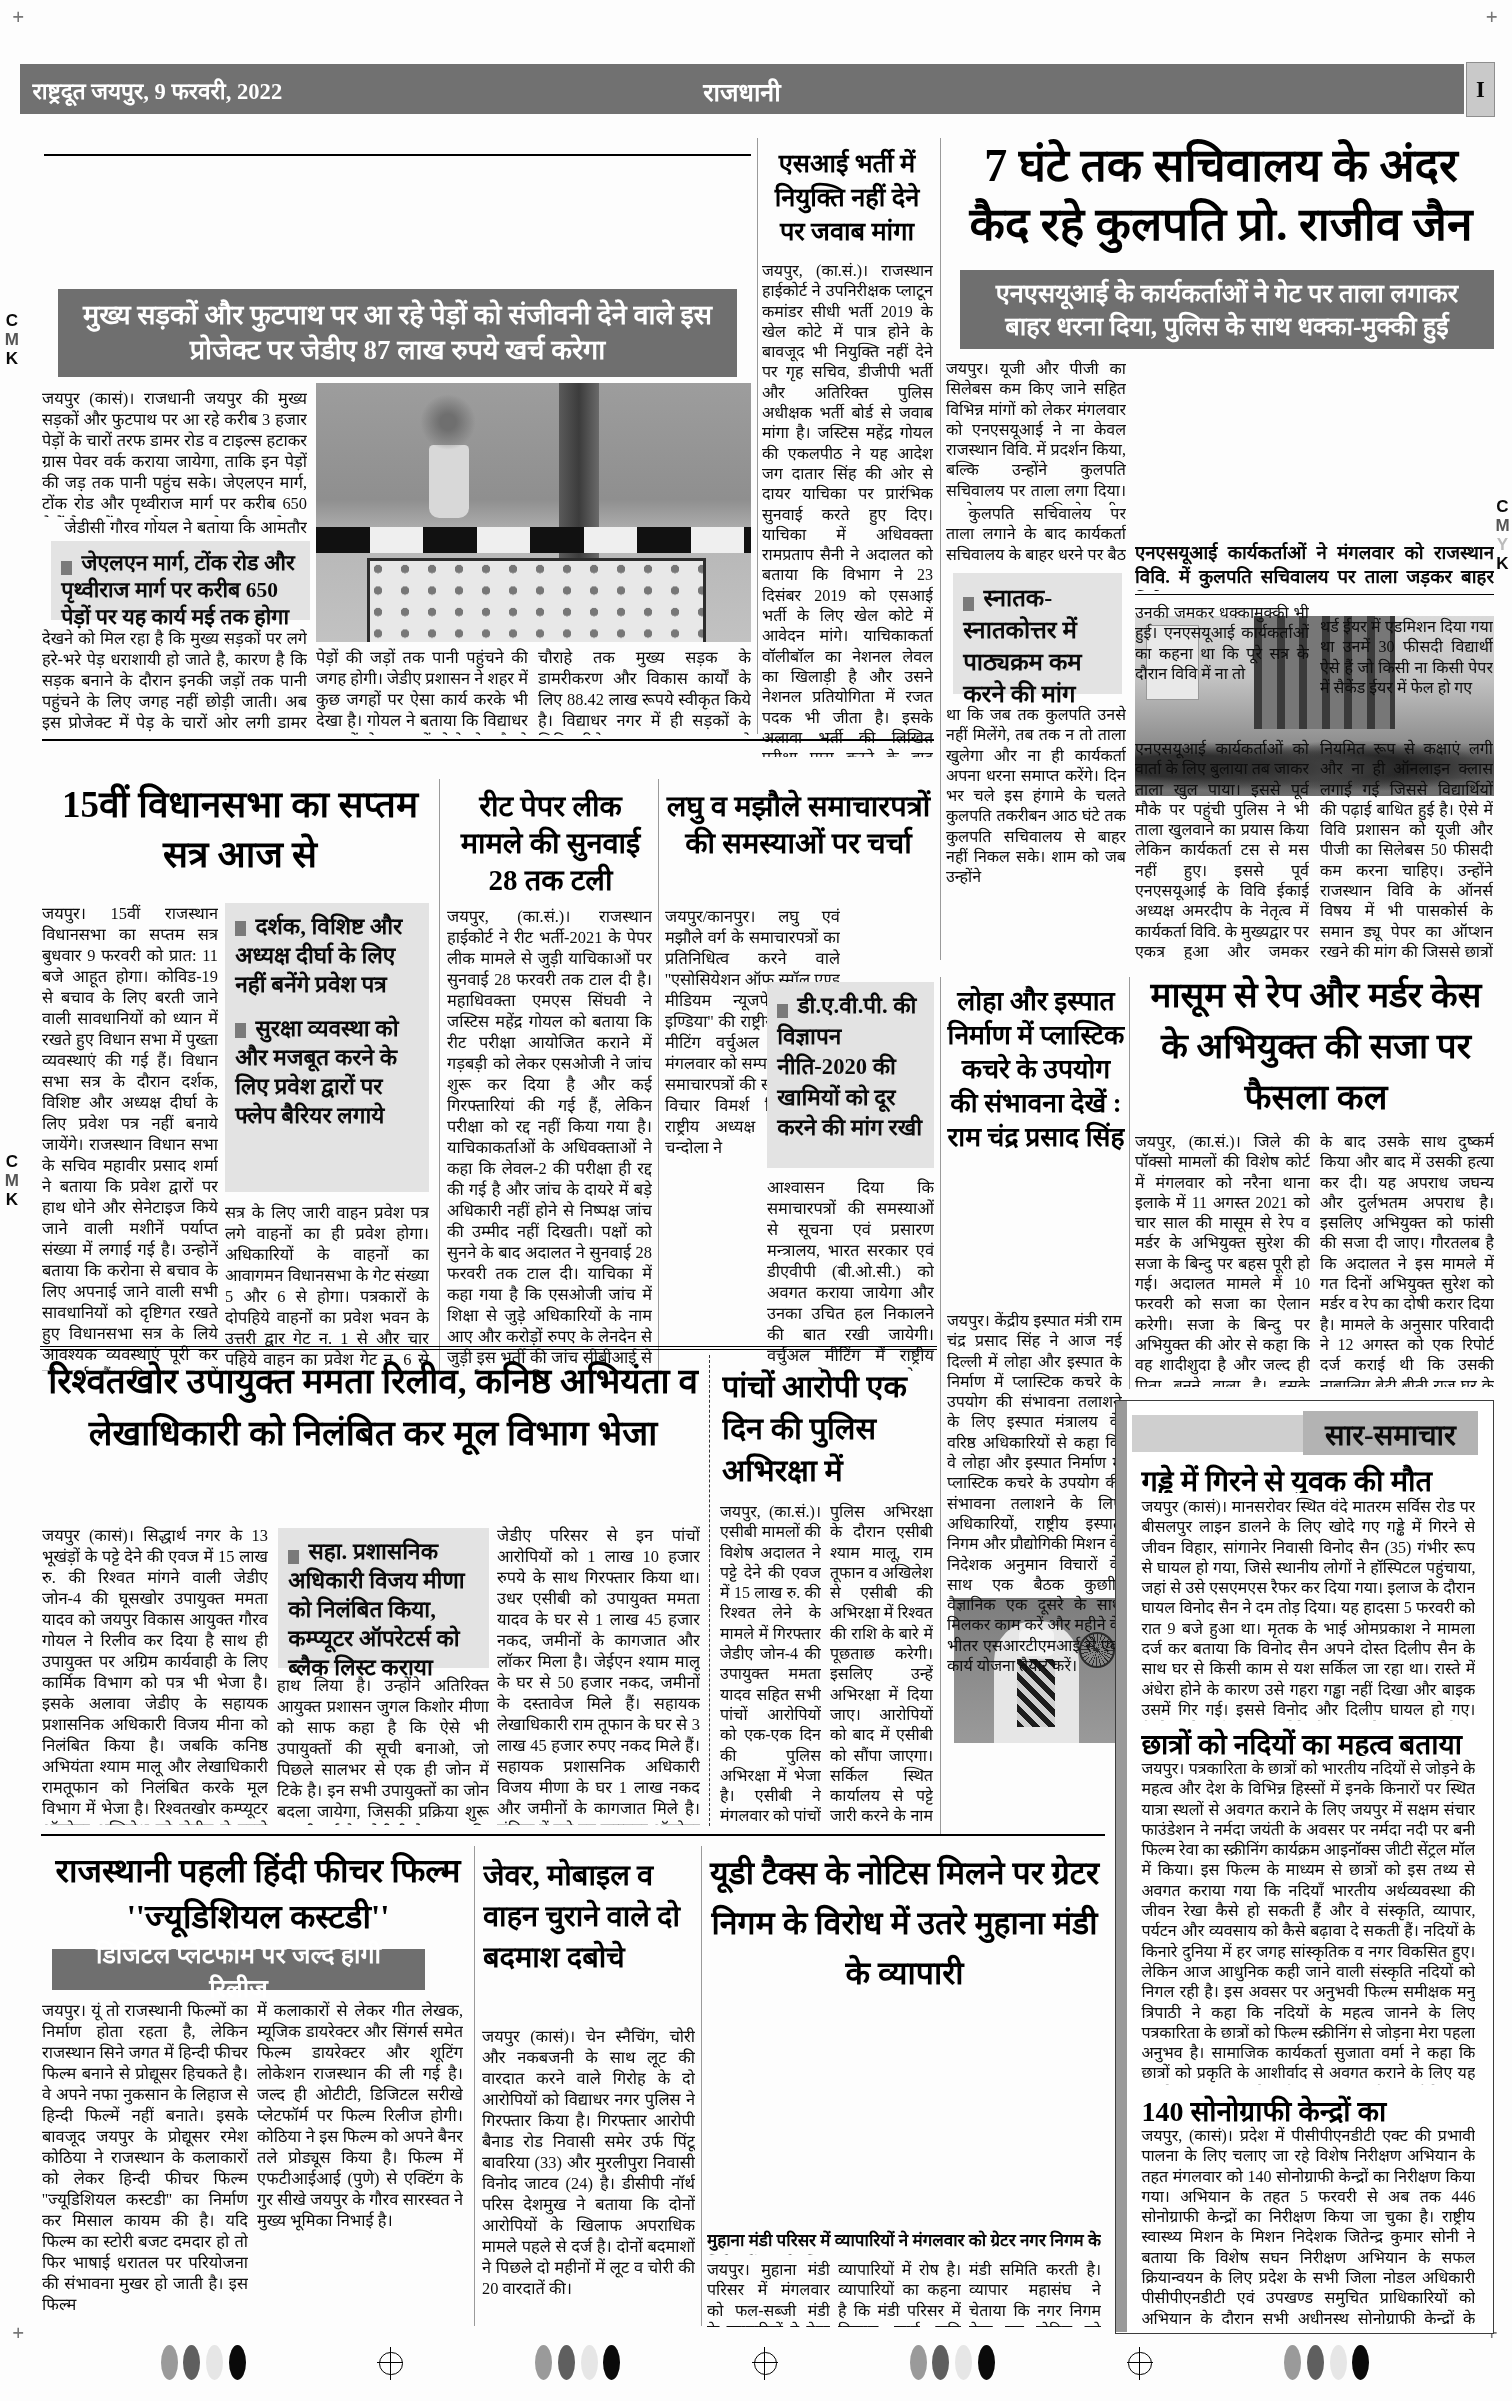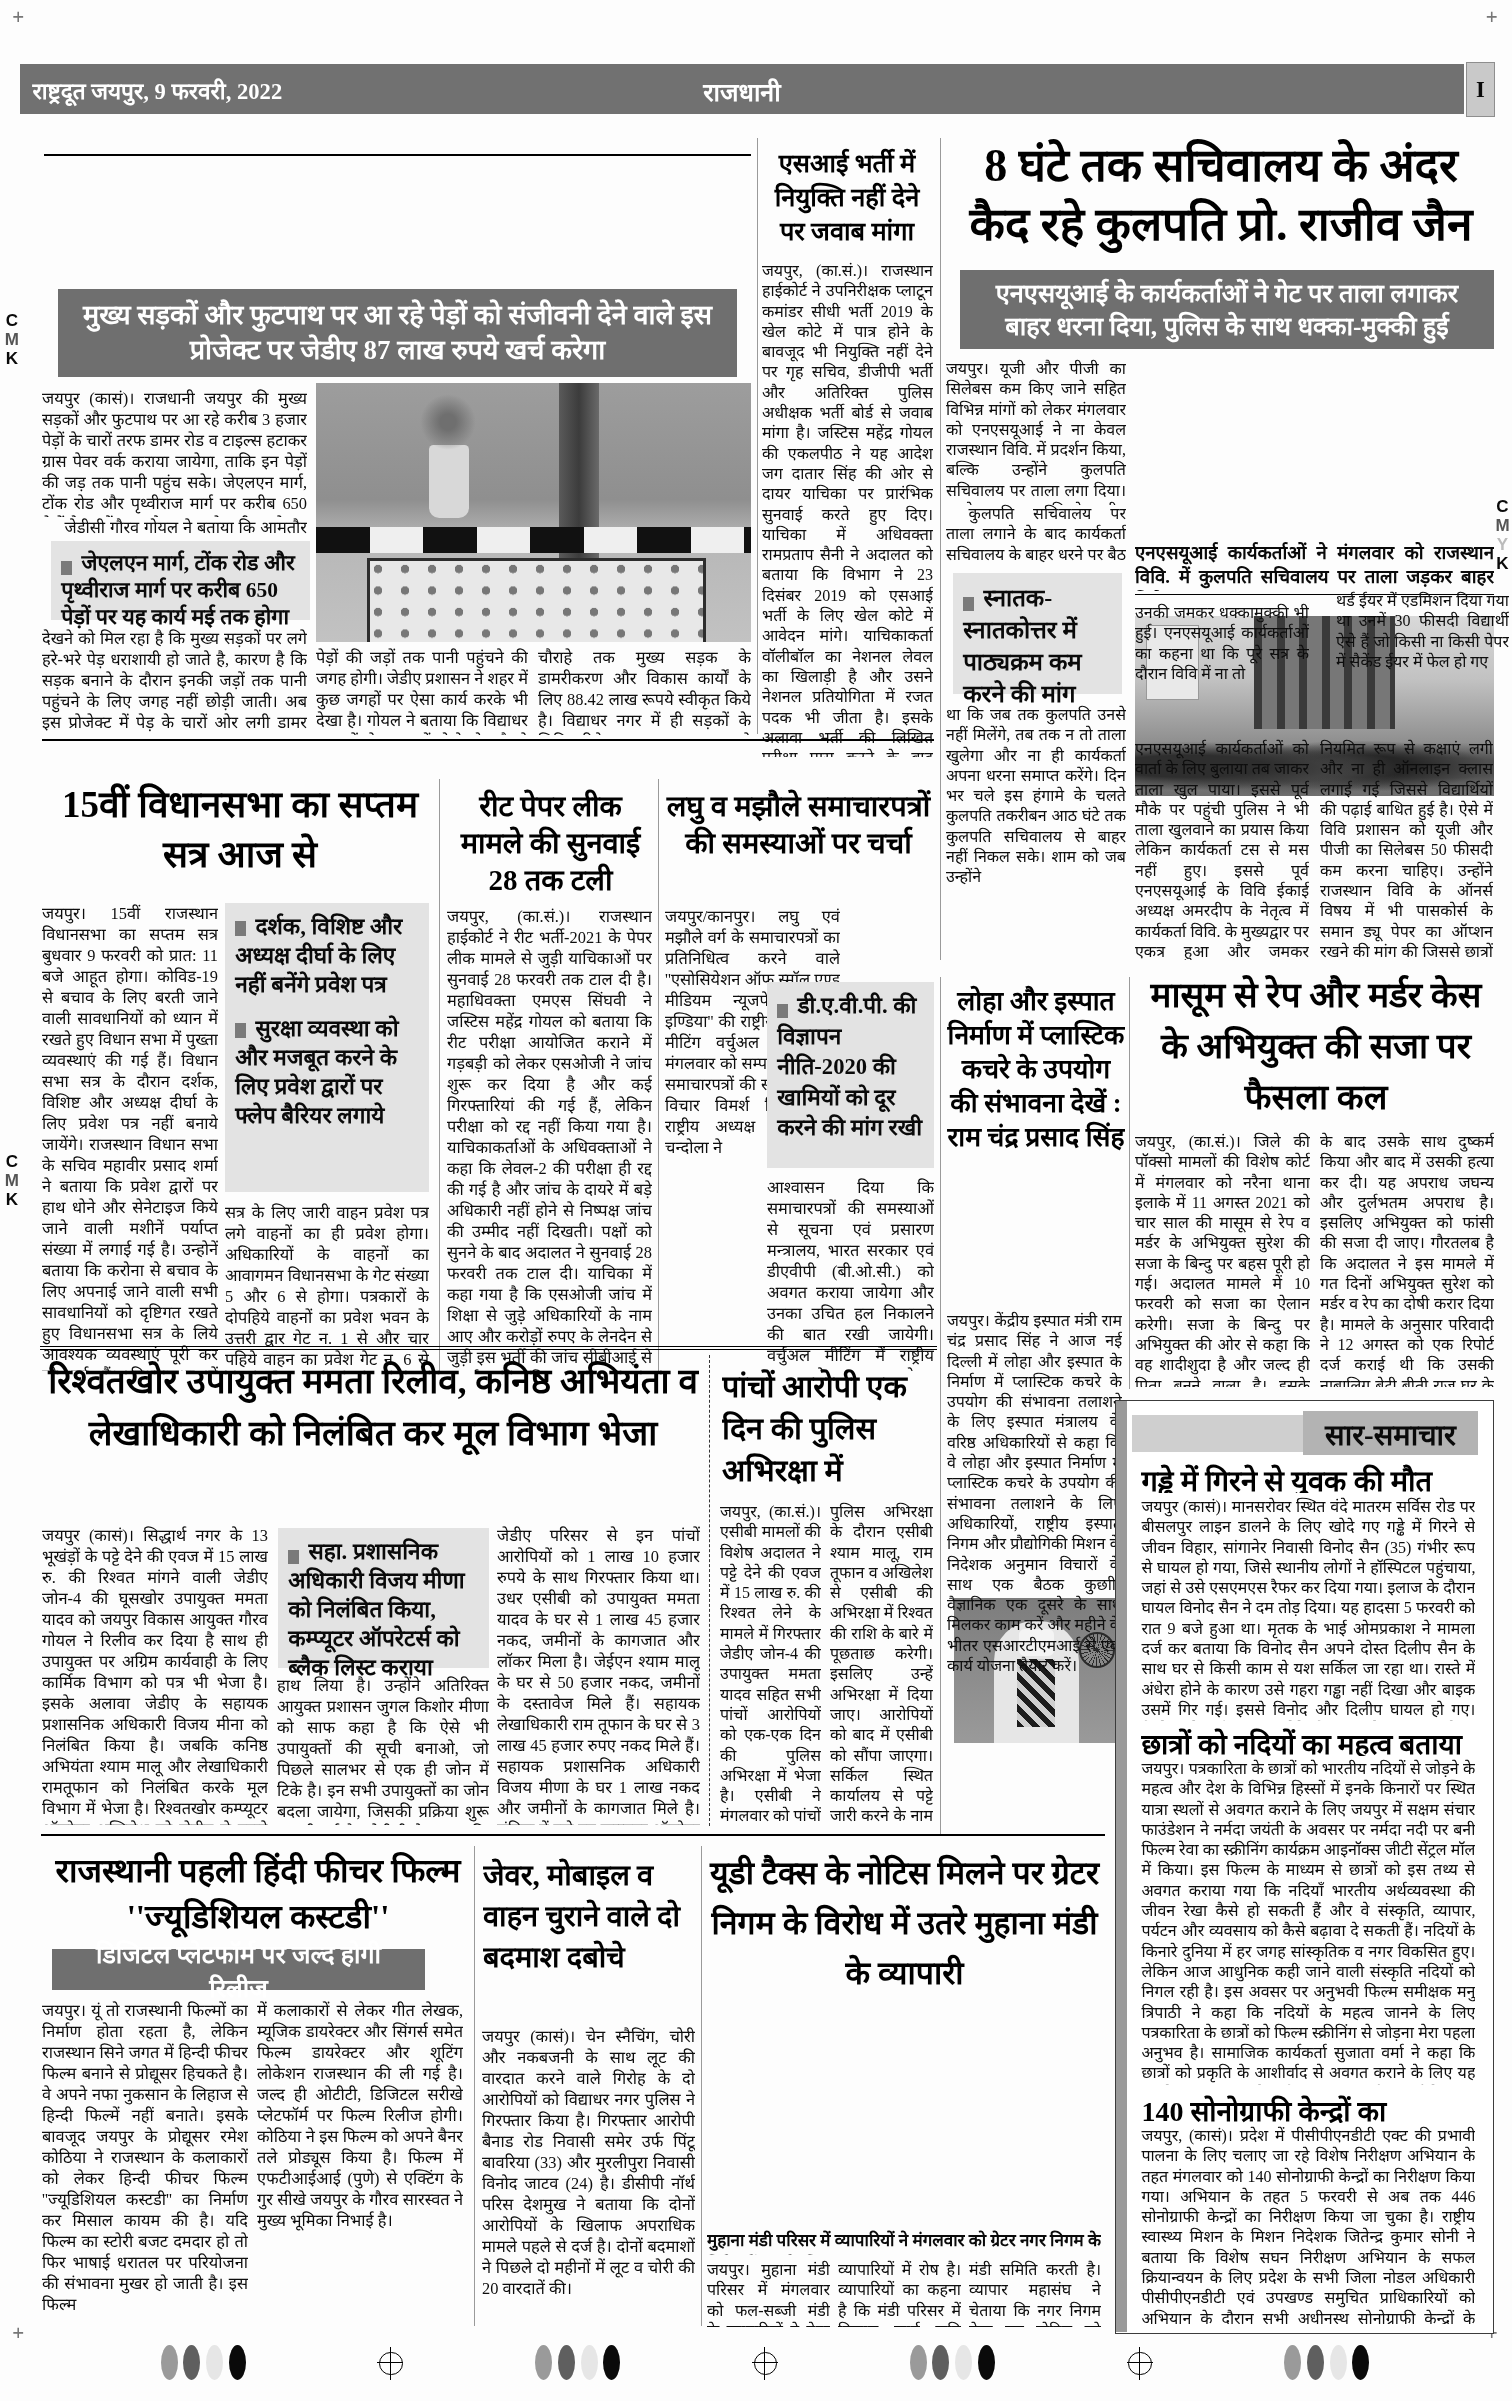--- a/index.html
+++ b/index.html
@@ -77,37 +77,37 @@
   </div>
   <div class="abs b clip" style="left:42px;top:628px;width:265px;height:106px;">देखने को मिल रहा है कि मुख्य सड़कों पर लगे हरे-भरे पेड़ धराशायी हो जाते है, कारण है कि सड़क बनाने के दौरान इनकी जड़ों तक पानी पहुंचने के लिए जगह नहीं छोड़ी जाती। अब इस प्रोजेक्ट में पेड़ के चारों ओर लगी डामर और टाइलों को हटाकर यहां पत्थरी डिजाइन में जगह छोड़ी जायेगी, जिसमें</div>
   <div class="abs b clip" style="left:316px;top:647px;width:212px;height:88px;">पेड़ों की जड़ों तक पानी पहुंचने की जगह होगी। जेडीए प्रशासन ने शहर में कुछ जगहों पर ऐसा कार्य करके भी देखा है। गोयल ने बताया कि विद्याधर नगर में सेक्टर-1 में जे.के.जे. चौराहे से काली माता</div>
   <div class="abs b clip" style="left:538px;top:647px;width:213px;height:88px;">चौराहे तक मुख्य सड़क के डामरीकरण और विकास कार्यों के लिए 88.42 लाख रूपये स्वीकृत किये है। विद्याधर नगर में ही सड़कों के सिविल रिपेयर पर 96.91 लाख रूपये खर्च किये जाएंगे।</div>
 
   <div class="vline" style="left:757px;top:138px;height:596px;"></div>
   <div class="abs h clip" style="left:763px;top:146px;width:168px;height:107px;font-size:25.4px;line-height:34px;">एसआई भर्ती में नियुक्ति नहीं देने पर जवाब मांगा</div>
   <div class="abs b2 clip" style="left:762px;top:261px;width:171px;height:496px;">जयपुर, (का.सं.)। राजस्थान हाईकोर्ट ने उपनिरीक्षक प्लाटून कमांडर सीधी भर्ती 2019 के खेल कोटे में पात्र होने के बावजूद भी नियुक्ति नहीं देने पर गृह सचिव, डीजीपी भर्ती और अतिरिक्त पुलिस अधीक्षक भर्ती बोर्ड से जवाब मांगा है। जस्टिस महेंद्र गोयल की एकलपीठ ने यह आदेश जग दातार सिंह की ओर से दायर याचिका पर प्रारंभिक सुनवाई करते हुए दिए। याचिका में अधिवक्ता रामप्रताप सैनी ने अदालत को बताया कि विभाग ने 23 दिसंबर 2019 को एसआई भर्ती के लिए खेल कोटे में आवेदन मांगे। याचिकाकर्ता वॉलीबॉल का नेशनल लेवल का खिलाड़ी है और उसने नेशनल प्रतियोगिता में रजत पदक भी जीता है। इसके अलावा भर्ती की लिखित परीक्षा पास करने के बाद विभाग की ओर से ली गई खेल परीक्षा में भी उसने उत्कृष्ट प्रदर्शन किया था। इसके बावजूद विभाग ने उसका चयन नहीं किया। याचिका में यह भी कहा गया की विभाग ने याचिकाकर्ता से कम पदक विजेता और खेल परीक्षा में निम्न स्तर का प्रदर्शन करने वाले अभ्यर्थी का चयन कर लिया। विभाग की ओर से गत 25 जनवरी को जारी अस्थायी चयन सूची में याचिकाकर्ता को शामिल नहीं किया। याचिका में गुहार की गई है कि खेल प्रतियोगिता की वीडियोग्राफी मंगाकर फैसला किया जाए।</div>
 
   <div class="vline" style="left:940px;top:138px;height:822px;"></div>
-  <div class="abs h clip" style="left:950px;top:136px;width:542px;height:124px;font-size:46px;line-height:59px;">8 घंटे तक सचिवालय के अंदर कैद रहे कुलपति प्रो. राजीव जैन</div>
+  <div class="abs h clip" style="left:950px;top:136px;width:542px;height:124px;font-size:46px;line-height:59px;">7 घंटे तक सचिवालय के अंदर कैद रहे कुलपति प्रो. राजीव जैन</div>
   <div class="abs sub" style="left:960px;top:270px;width:534px;height:79px;font-size:25.4px;line-height:33px;">एनएसयूआई के कार्यकर्ताओं ने गेट पर ताला लगाकर बाहर धरना दिया, पुलिस के साथ धक्का-मुक्की हुई</div>
   <div class="abs b2 clip" style="left:946px;top:359px;width:180px;height:146px;">जयपुर। यूजी और पीजी का सिलेबस कम किए जाने सहित विभिन्न मांगों को लेकर मंगलवार को एनएसयूआई ने ना केवल राजस्थान विवि. में प्रदर्शन किया, बल्कि उन्होंने कुलपति सचिवालय पर ताला लगा दिया। इसके कारण कुलपति प्रो. राजीव जैन 8 घंटे तक अंदर कैद होकर रह गए।</div>
   <div class="abs b2 clip" style="left:946px;top:504px;width:180px;height:62px;text-indent:22.6px;">कुलपति सचिवालय पर ताला लगाने के बाद कार्यकर्ता सचिवालय के बाहर धरने पर बैठ गए, उनका कहना</div>
   <div class="abs box" style="left:953px;top:573px;width:169px;height:121px;">
     <span class="bullet"></span><span style="font-size:24px;line-height:32px;">स्नातक-स्नातकोत्तर में पाठ्यक्रम कम करने की मांग</span>
   </div>
   <div class="abs b2 clip" style="left:946px;top:705px;width:180px;height:255px;">था कि जब तक कुलपति उनसे नहीं मिलेंगे, तब तक न तो ताला खुलेगा और ना ही कार्यकर्ता अपना धरना समाप्त करेंगे। दिन भर चले इस हंगामे के चलते कुलपति तकरीबन आठ घंटे तक कुलपति सचिवालय से बाहर नहीं निकल सके। शाम को जब उन्होंने</div>
   <div class="abs photo" style="left:1135px;top:357px;width:359px;height:180px;background:linear-gradient(180deg,#d9d9d9 0%,#c2c2c2 35%,#8f8f8f 70%,#6f6f6f 100%);">
     <div class="abs" style="left:119px;top:0;width:141px;height:113px;background:repeating-linear-gradient(90deg,#3a3a3a 0 8px,#777 8px 22.6px);"></div>
     <div class="abs" style="left:11.3px;top:8.5px;width:51px;height:73px;background:#e9e9e9;border:1.1px solid #999;"></div>
     <div class="abs" style="left:0;top:107px;width:359px;height:72px;background:radial-gradient(ellipse at 15% 60%,#2e2e2e 18%,transparent 40%),radial-gradient(ellipse at 40% 65%,#4a4a4a 16%,transparent 40%),radial-gradient(ellipse at 62% 60%,#262626 18%,transparent 42%),radial-gradient(ellipse at 85% 62%,#505050 16%,transparent 40%);"></div>
   </div>
   <div class="abs cap clip" style="left:1135px;top:541px;width:359px;height:50px;">एनएसयूआई कार्यकर्ताओं ने मंगलवार को राजस्थान विवि. में कुलपति सचिवालय पर ताला जड़कर बाहर विरोध जताया।</div>
   <div class="abs rule" style="left:1135px;top:594px;width:359px;height:1.1px;"></div>
   <div class="abs b2 clip" style="left:1135px;top:603px;width:174px;height:131px;">उनकी जमकर धक्कामुक्की भी हुई। एनएसयूआई कार्यकर्ताओं का कहना था कि पूरे सत्र के दौरान विवि में ना तो</div>
-  <div class="abs b2 clip" style="left:1320px;top:591px;width:173px;height:131px;margin-left:16px;">थर्ड ईयर में एडमिशन दिया गया था उनमें 30 फीसदी विद्यार्थी ऐसे हैं जो किसी ना किसी पेपर में सैकेंड ईयर में फेल हो गए</div>
+  <div class="abs b2 clip" style="left:1320px;top:617px;width:173px;height:131px;">थर्ड ईयर में एडमिशन दिया गया था उनमें 30 फीसदी विद्यार्थी ऐसे हैं जो किसी ना किसी पेपर में सैकेंड ईयर में फेल हो गए</div>
   <div class="abs b2 clip" style="left:1135px;top:739px;width:174px;height:221px;">एनएसयूआई कार्यकर्ताओं को वार्ता के लिए बुलाया तब जाकर ताला खुल पाया। इससे पूर्व मौके पर पहुंची पुलिस ने भी ताला खुलवाने का प्रयास किया लेकिन कार्यकर्ता टस से मस नहीं हुए। इससे पूर्व एनएसयूआई के विवि ईकाई अध्यक्ष अमरदीप के नेतृत्व में कार्यकर्ता विवि. के मुख्यद्वार पर एकत्र हुआ और जमकर नारेबाजी की। इस दौरान मौके पर तैनात पुलिस के साथ</div>
   <div class="abs b2 clip" style="left:1320px;top:739px;width:173px;height:221px;">नियमित रूप से कक्षाएं लगी और ना ही ऑनलाइन क्लास लगाई गई जिससे विद्यार्थियों की पढ़ाई बाधित हुई है। ऐसे में विवि प्रशासन को यूजी और पीजी का सिलेबस 50 फीसदी कम करना चाहिए। उन्होंने राजस्थान विवि के ऑनर्स विषय में भी पासकोर्स के समान ड्यू पेपर का ऑप्शन रखने की मांग की जिससे छात्रों का साल खराब ना हो। उनका कहना था कि जिन विद्यार्थियों को सैकेंड ईयर से</div>
 
   <div class="abs rule" style="left:42px;top:739px;width:892px;height:1.7px;"></div>
 
   <div class="abs h clip" style="left:48px;top:780px;width:384px;height:102px;font-size:37px;line-height:50px;">15वीं विधानसभा का सप्तम सत्र आज से</div>
   <div class="abs b clip" style="left:42px;top:903px;width:176px;height:468px;">जयपुर। 15वीं राजस्थान विधानसभा का सप्तम सत्र बुधवार 9 फरवरी को प्रात: 11 बजे आहूत होगा। कोविड-19 से बचाव के लिए बरती जाने वाली सावधानियों को ध्यान में रखते हुए विधान सभा में पुख्ता व्यवस्थाएं की गई हैं। विधान सभा सत्र के दौरान दर्शक, विशिष्ट और अध्यक्ष दीर्घा के लिए प्रवेश पत्र नहीं बनाये जायेंगे। राजस्थान विधान सभा के सचिव महावीर प्रसाद शर्मा ने बताया कि प्रवेश द्वारों पर हाथ धोने और सेनेटाइज किये जाने वाली मशीनें पर्याप्त संख्या में लगाई गई है। उन्होनें बताया कि करोना से बचाव के लिए अपनाई जाने वाली सभी सावधानियों को दृष्टिगत रखते हुए विधानसभा सत्र के लिये आवश्यक व्यवस्थाएं पूरी कर ली गई हैं। विधानसभा में संचालित एलोपैथिक, होम्योपैथिक, आयुर्वेद और यूनानी चिकित्सालयों में चिकित्सकों और औषधियों की व्यवस्था कोविड-19 के दृष्टिगत पर्याप्त की गई है। मंगलवार को विधान सभा में अधिकारियों ने राज्यपाल के आगमन, सदन में प्रोसेसन में ले जाने और प्रस्थान की व्यवस्थाओं का रिहर्सल किया। विधानसभा परिसर में सप्तम</div>
   <div class="abs box" style="left:225px;top:903px;width:204px;height:289px;">
     <div class="boxitem"><span class="bullet"></span><span>दर्शक, विशिष्ट और अध्यक्ष दीर्घा के लिए नहीं बनेंगे प्रवेश पत्र</span></div>
     <div class="boxitem"><span class="bullet"></span><span>सुरक्षा व्यवस्था को और मजबूत करने के लिए प्रवेश द्वारों पर फ्लेप बैरियर लगाये</span></div>

